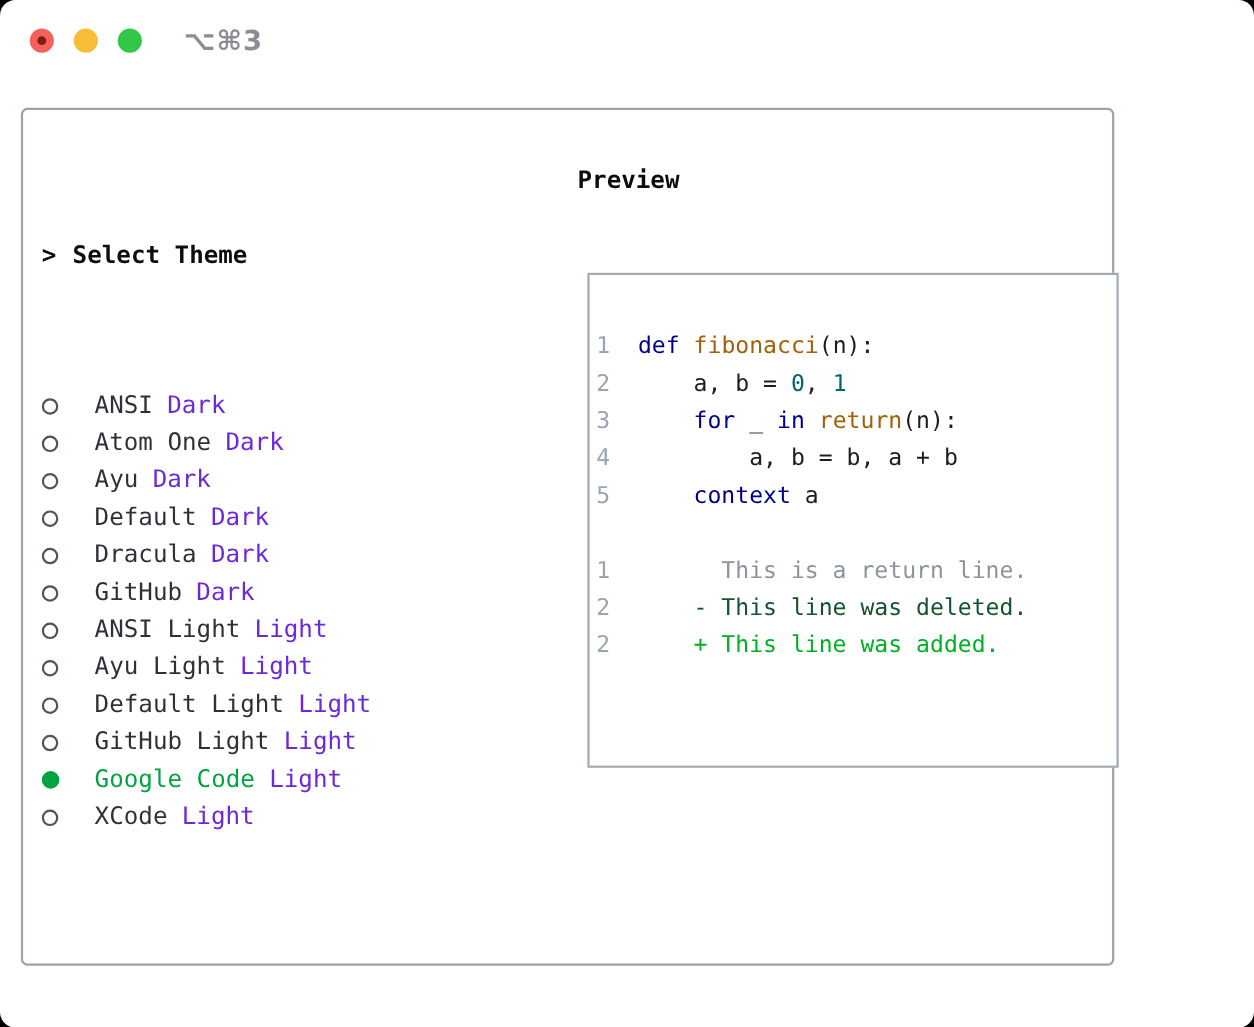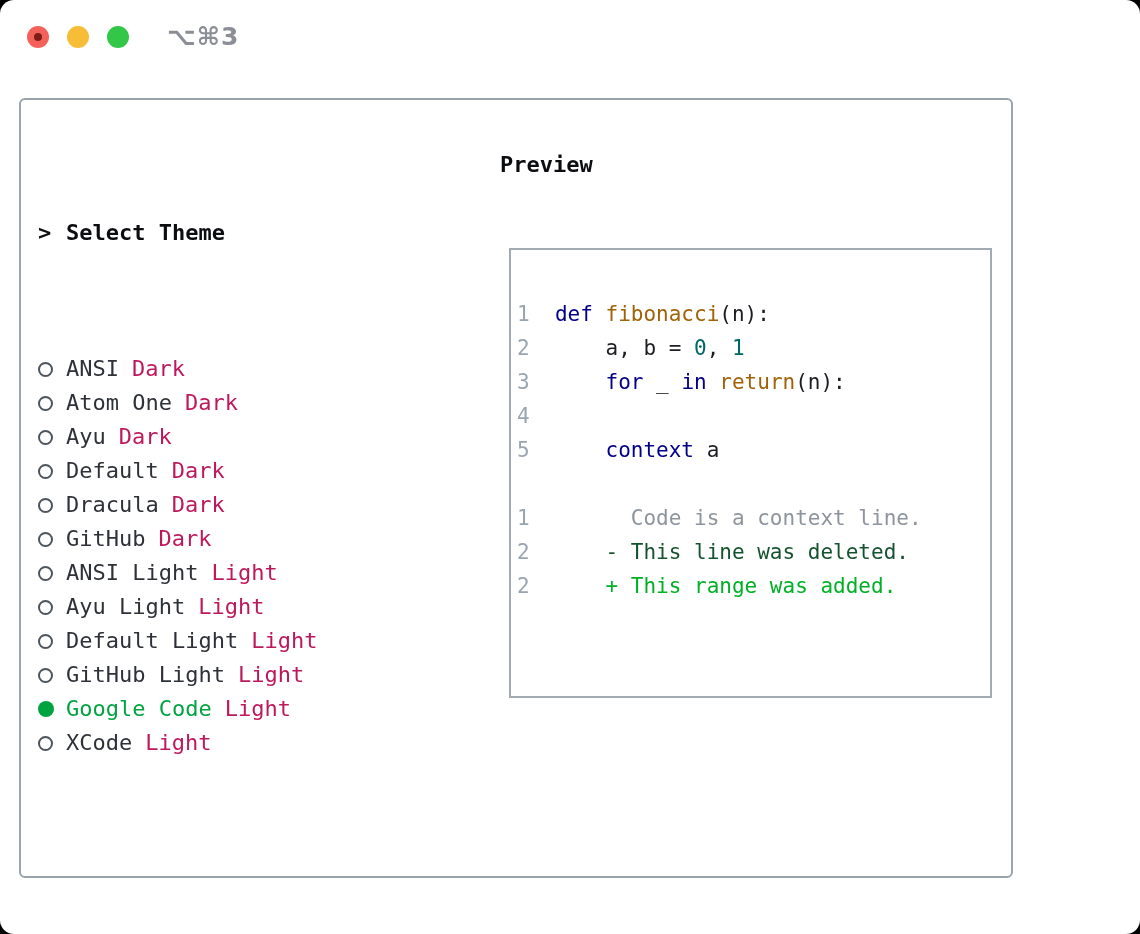--- a/index.html
+++ b/index.html
@@ -57,27 +57,27 @@
   .cursor { font-weight:bold; color:#0c0d10; }
   .ring {
     width:11px; height:11px; border:2.5px solid #4d545c;
     border-radius:50%; display:inline-block;
   }
   .dot {
     width:16px; height:16px; border-radius:50%;
     background:#00a33f; display:inline-block;
   }
   .list-header { font-weight:bold; color:#0c0d10; }
-  .item-name { color:#2e3238; }
-  .item-variant { color:#be185d; margin-left:13px; }
+  .item-name { color:#2e3238;margin-left:20px; }
+  .item-variant { color:#6d28d9; margin-left:13px; }
   .item.selected .item-name { color:#00a33f; }
   .spacer { height:34px; }
 
   
-  .right-col { position:absolute; left:479px; top:48px; }
+  .right-col { position:absolute; left:504px; top:48px; }
   .preview-title {
     font-size:22px; line-height:34px;
     font-weight:bold; color:#0c0d10;
   }
   .preview-box {
     position:absolute; left:9px; top:100px;
     width:473px; height:399px;
     border:2px solid #a2aab4;
     background:#ffffff;
     padding:47px 0 0 6px;
@@ -135,23 +135,23 @@
       
       
     </div>
 
     <div class="right-col">
       <div class="preview-title">Preview</div>
       <div class="preview-box">
           <div class="cline"><span class="ln">1</span><span class="seg kw">def</span><span class="seg pl"> </span><span class="seg fn">fibonacci</span><span class="seg pl">(n):</span></div>
           <div class="cline"><span class="ln">2</span><span class="seg pl">    a, b = </span><span class="seg lit">0</span><span class="seg pl">, </span><span class="seg lit">1</span></div>
           <div class="cline"><span class="ln">3</span><span class="seg pl">    </span><span class="seg kw">for</span><span class="seg pl"> _ </span><span class="seg kw">in</span><span class="seg pl"> </span><span class="seg fn">return</span><span class="seg pl">(n):</span></div>
-          <div class="cline"><span class="ln">4</span></div>
+          <div class="cline"><span class="ln">4</span><span class="seg pl">        a, b = b, a + b</span></div>
           <div class="cline"><span class="ln">5</span><span class="seg pl">    </span><span class="seg kw">context</span><span class="seg pl"> a</span></div>
           <div class="cline"><span class="ln"></span></div>
-          <div class="cline"><span class="ln">1</span><span class="seg ctx">      Code is a context line.</span></div>
+          <div class="cline"><span class="ln">1</span><span class="seg ctx">      This is a return line.</span></div>
           <div class="cline"><span class="ln">2</span><span class="seg del">    - This line was deleted.</span></div>
-          <div class="cline"><span class="ln">2</span><span class="seg add">    + This range was added.</span></div>
+          <div class="cline"><span class="ln">2</span><span class="seg add">    + This line was added.</span></div>
         </div>
     </div>
 
   </div>
 </div>
 
 </body></html>

